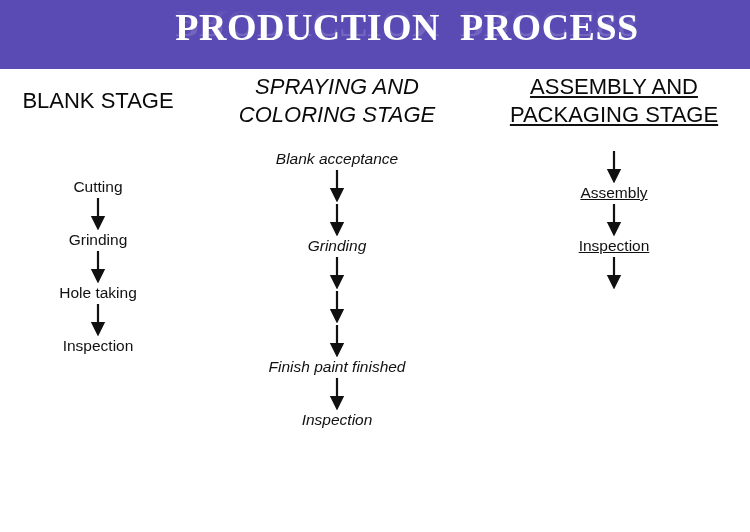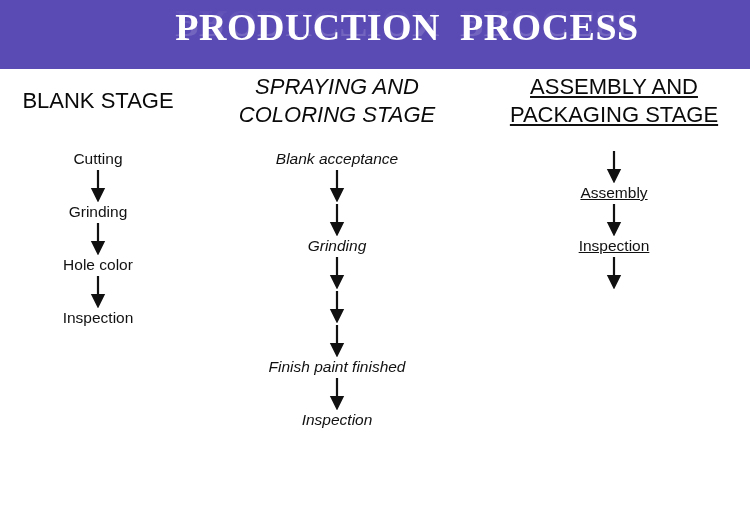--- a/index.html
+++ b/index.html
@@ -73,21 +73,21 @@
     display: flex;
     flex-direction: row;
     align-items: flex-start;
   }
   .column {
     position: relative;
     display: flex;
     flex-direction: column;
     align-items: center;
   }
-  .col-1 { width: 196px; }
+  .col-1 { width: 196px; gap: 28px; }
   .col-2 { width: 282px; font-style: italic; }
   .col-3 { width: 272px; text-decoration: underline; }
 
   .stage-heading {
     font-family: "Liberation Sans", "DejaVu Sans", sans-serif;
     font-weight: normal;
     font-size: 22px;
     line-height: 28px;
     color: #0a0a0a;
     text-align: center;
@@ -150,21 +150,21 @@
         <svg width="18" height="34" viewBox="0 0 18 34">
             <path d="M9 2 L9 24 M9 32 L3.6 21 L14.4 21 Z" stroke="#111" stroke-width="2.2" fill="#111"></path>
           </svg>
       </span>
       <div class="flow-step">Grinding</div>
       <span class="flow-arrow">
         <svg width="18" height="34" viewBox="0 0 18 34">
             <path d="M9 2 L9 24 M9 32 L3.6 21 L14.4 21 Z" stroke="#111" stroke-width="2.2" fill="#111"></path>
           </svg>
       </span>
-      <div class="flow-step">Hole color</div>
+      <div class="flow-step">Hole taking</div>
       <span class="flow-arrow">
         <svg width="18" height="34" viewBox="0 0 18 34">
             <path d="M9 2 L9 24 M9 32 L3.6 21 L14.4 21 Z" stroke="#111" stroke-width="2.2" fill="#111"></path>
           </svg>
       </span>
       <div class="flow-step">Inspection</div>
     </div>
   </div>
 
   <div class="column col-2">

